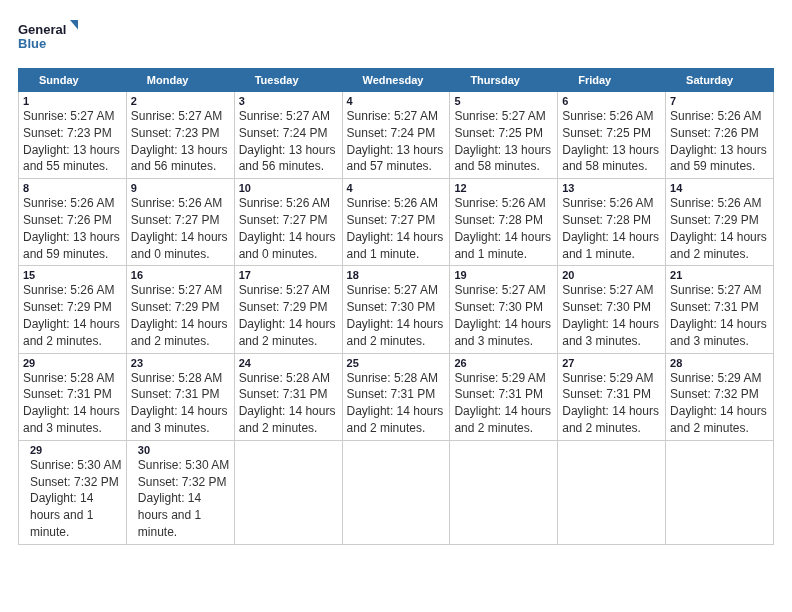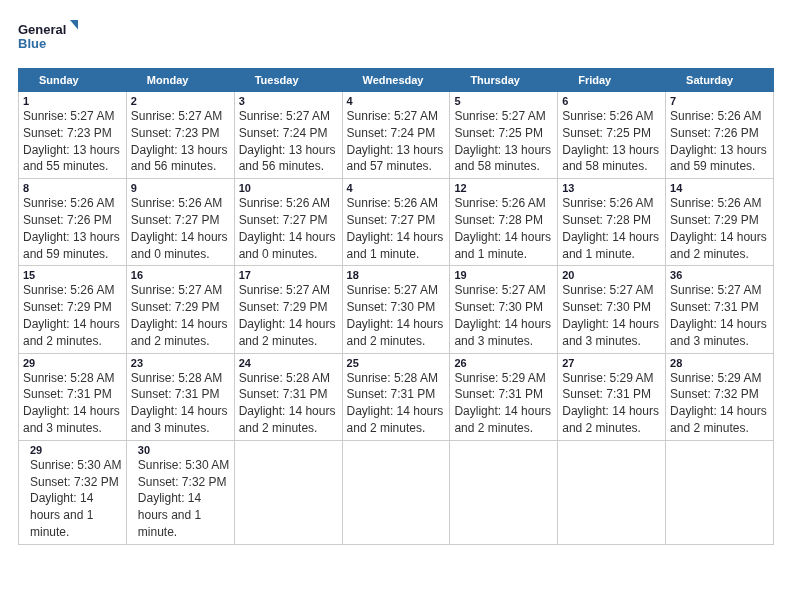--- a/index.html
+++ b/index.html
@@ -190,21 +190,21 @@
           </td>
           <td>
             <span class="day-num">19</span>
         <div class="day-info">Sunrise: 5:27 AM<br>Sunset: 7:30 PM<br>Daylight: 14 hours and 3 minutes.</div>
           </td>
           <td>
             <span class="day-num">20</span>
         <div class="day-info">Sunrise: 5:27 AM<br>Sunset: 7:30 PM<br>Daylight: 14 hours and 3 minutes.</div>
           </td>
           <td>
-            <span class="day-num">36</span>
+            <span class="day-num">21</span>
         <div class="day-info">Sunrise: 5:27 AM<br>Sunset: 7:31 PM<br>Daylight: 14 hours and 3 minutes.</div>
           </td>
         </tr>
         <tr>
           <td>
             <span class="day-num">29</span>
         <div class="day-info">Sunrise: 5:28 AM<br>Sunset: 7:31 PM<br>Daylight: 14 hours and 3 minutes.</div>
           </td>
           <td>
             <span class="day-num">23</span>

